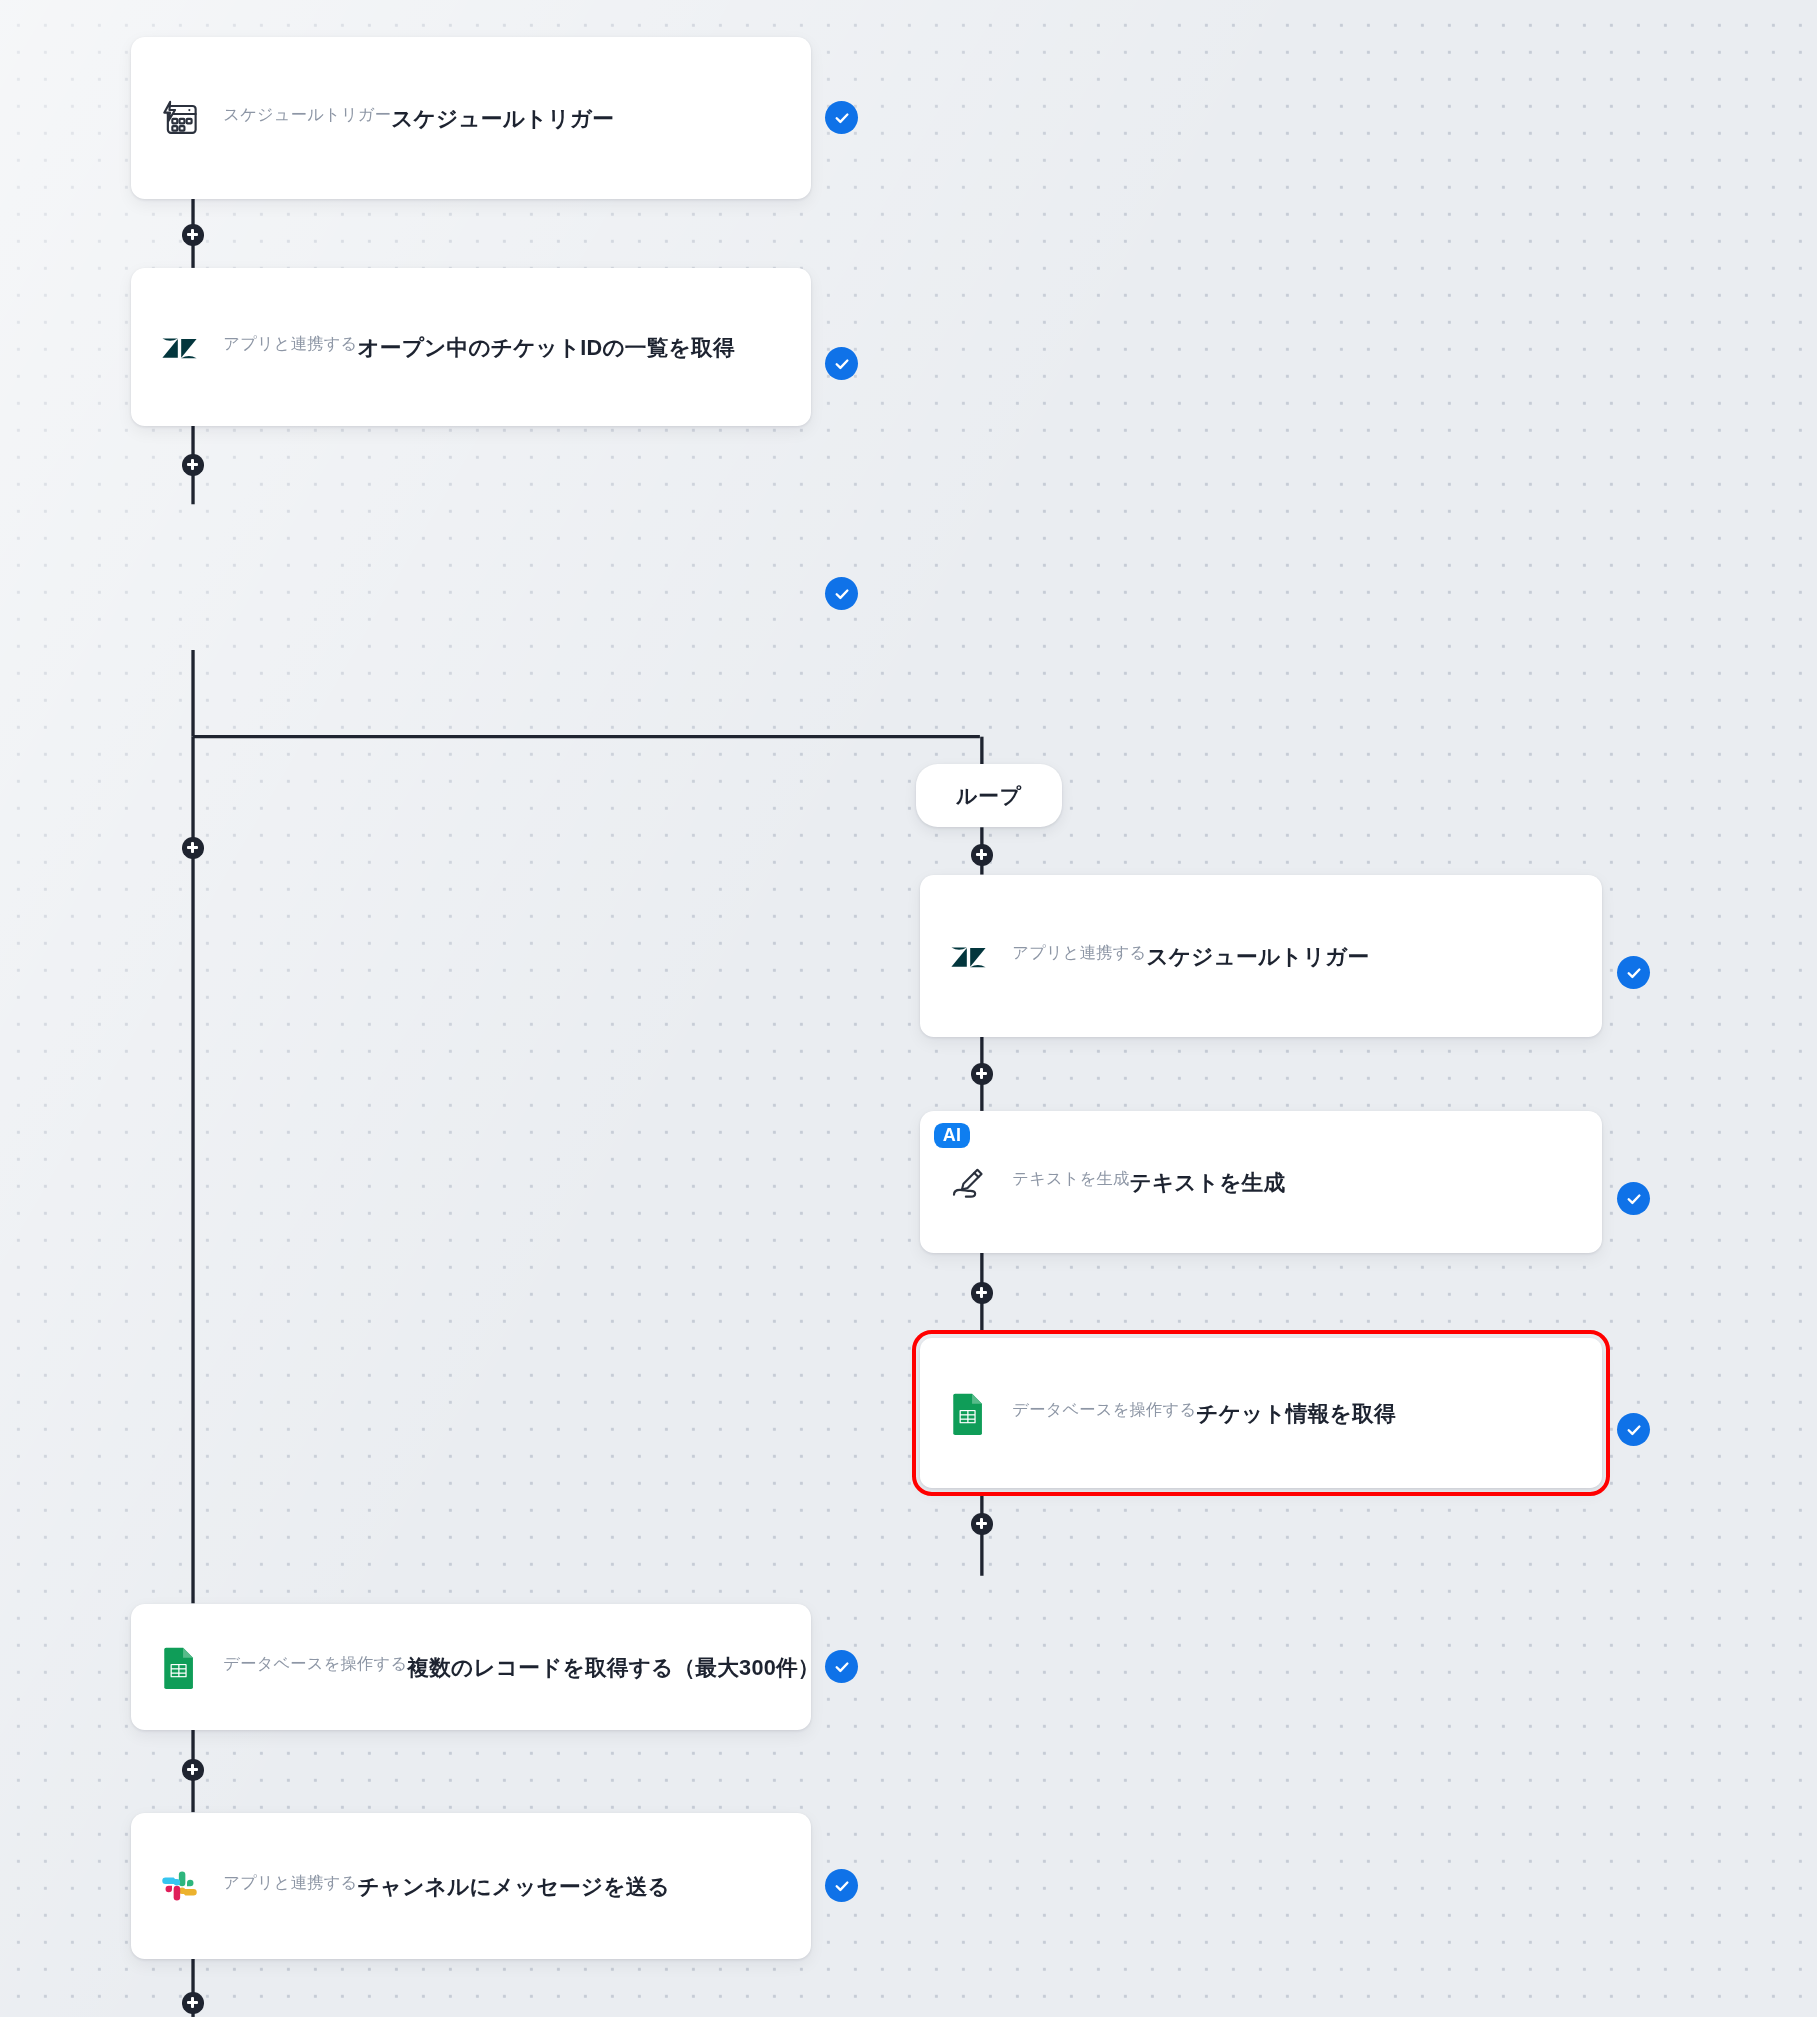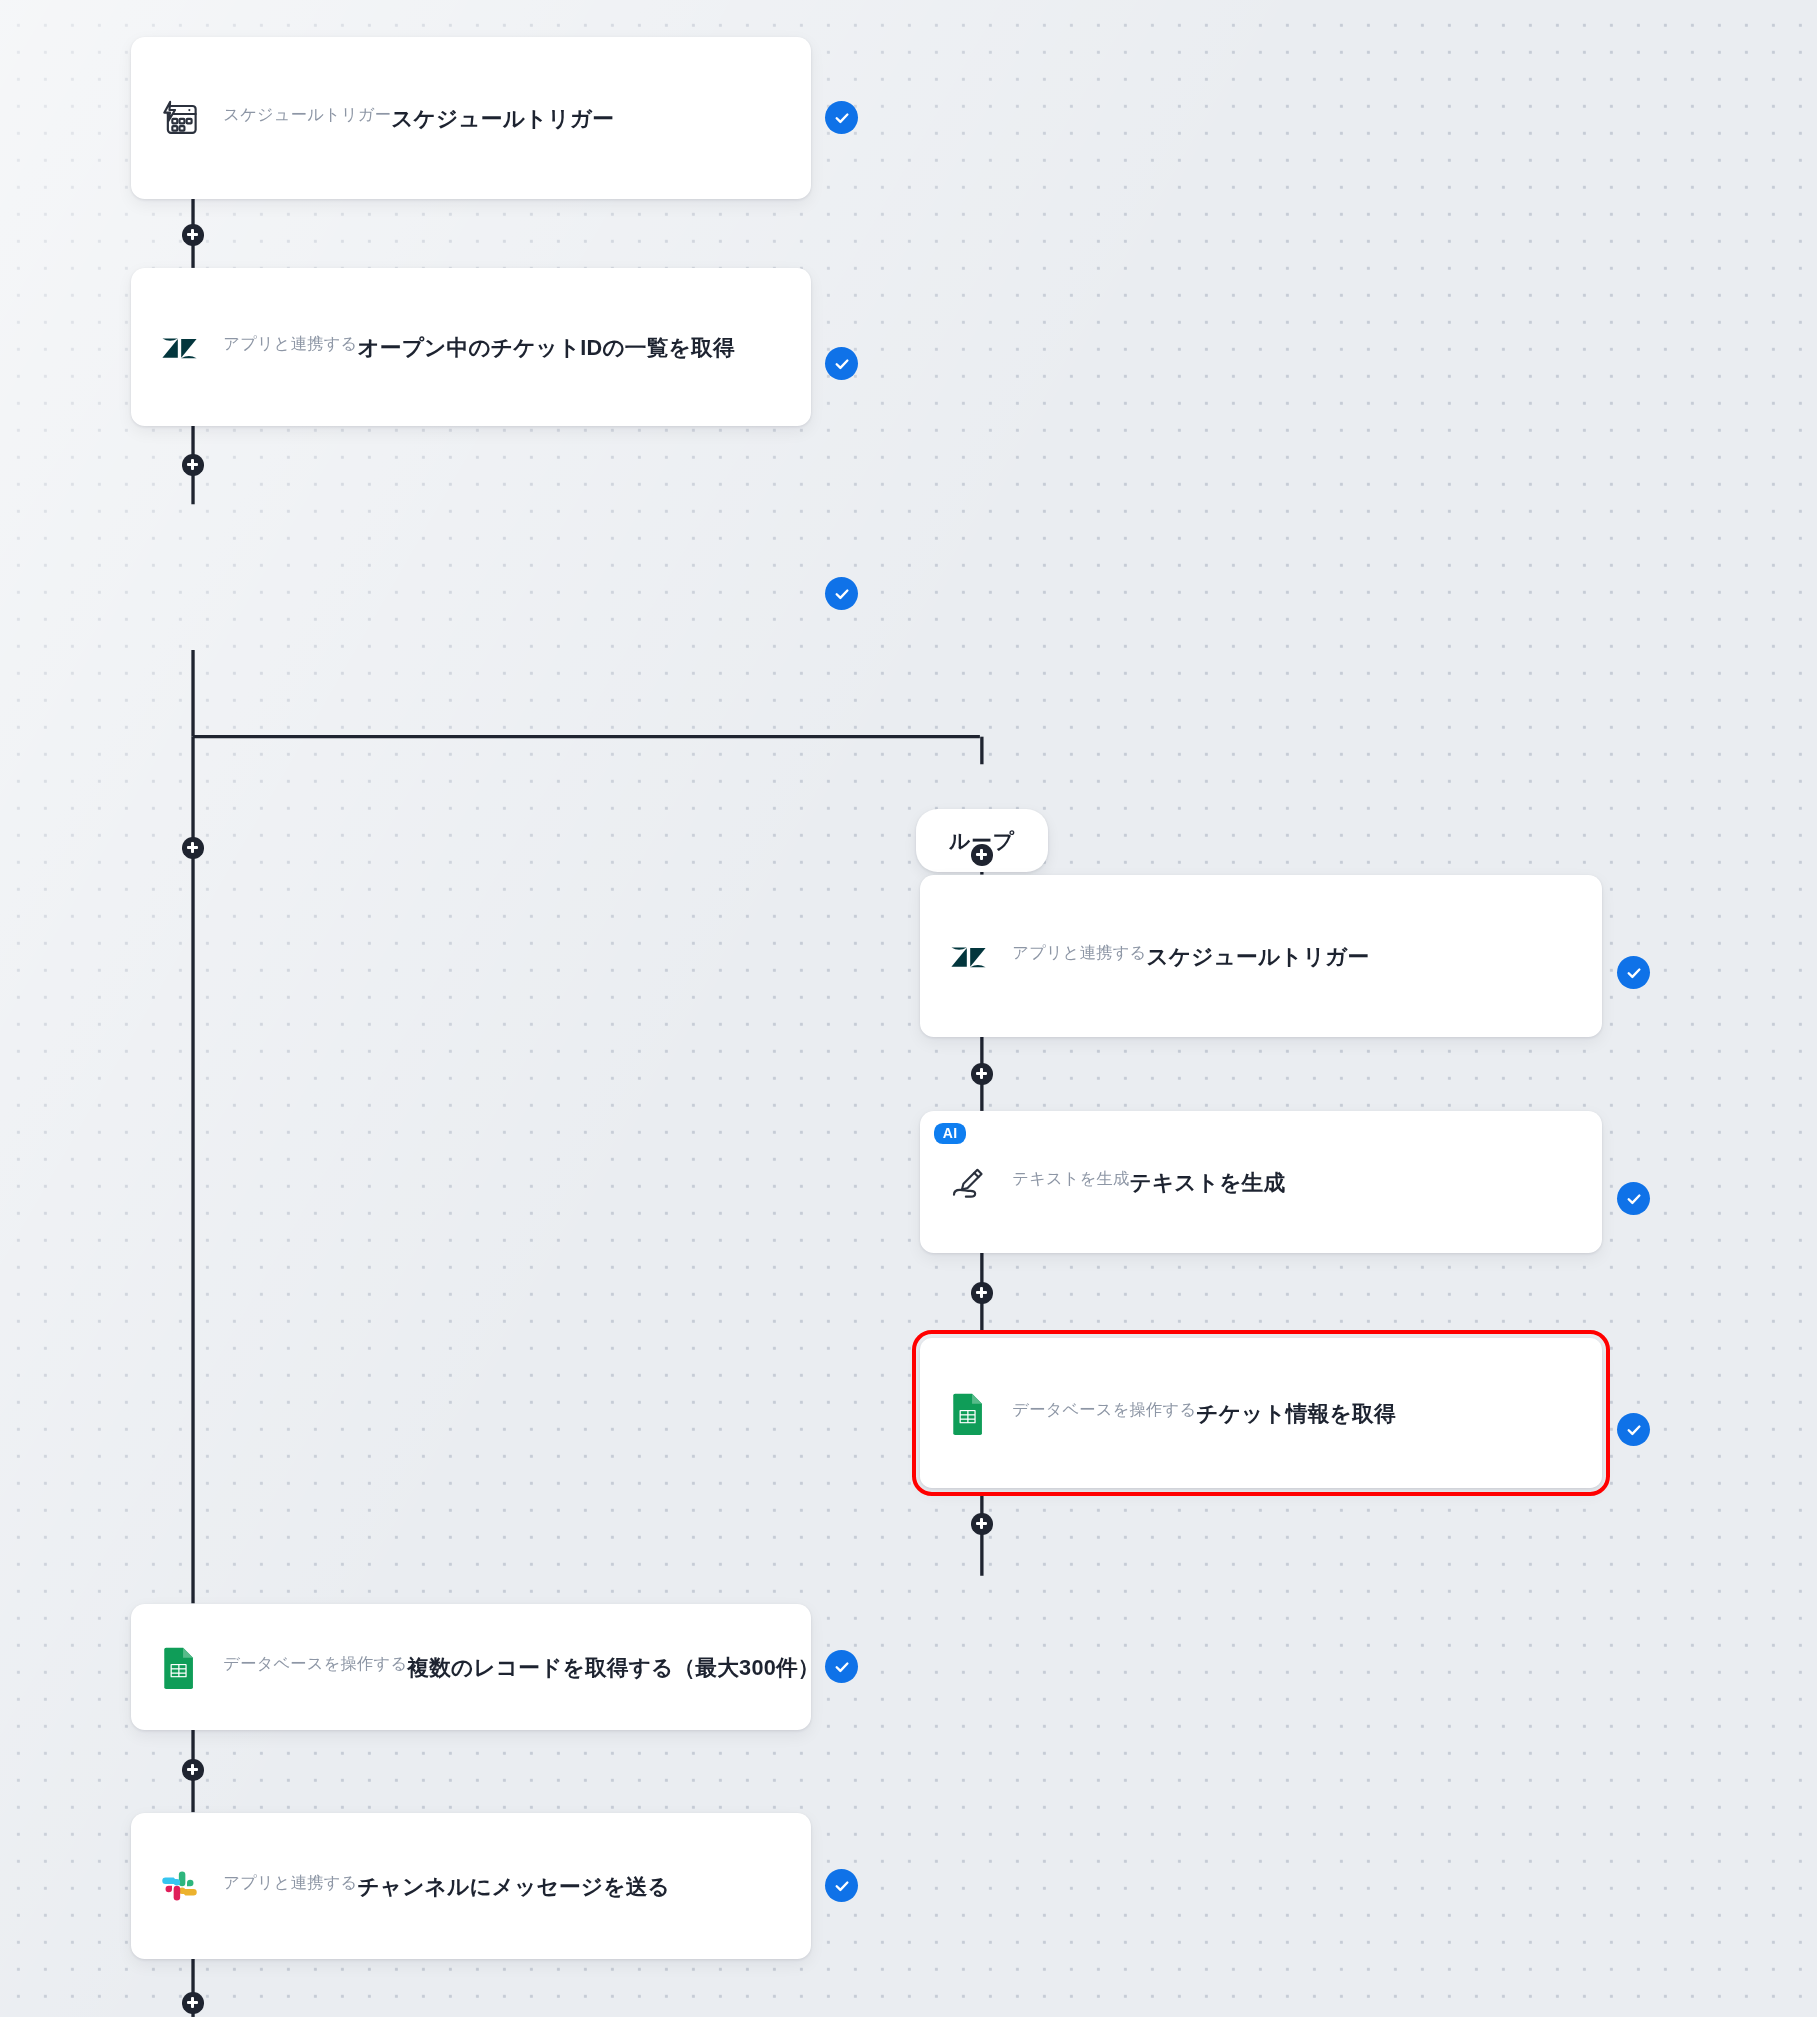--- a/index.html
+++ b/index.html
@@ -78,21 +78,21 @@
     white-space: nowrap;
   }
 
   
   .ai-badge {
     position: absolute;
     top: 11.8px;
     left: 13.8px;
     background: #0f7ef0;
     color: #fff;
-    font-size: 14px;
+    font-size: 18px;
     font-weight: 700;
     border-radius: 8.9px;
     padding: 3px 8.9px 3.9px;
     line-height: 1;
     letter-spacing: 0.4px;
   }
 
   
   .status-check {
     position: absolute;
@@ -228,21 +228,21 @@
   <div class="plus-node" style="left:182px; top:454px;"></div>
 
   <div class="status-check" style="left:825px; top:577px;">
     <svg width="17.7" height="17.7" viewBox="0 0 24 24" fill="none" stroke="#ffffff" stroke-width="3.2" stroke-linecap="round" stroke-linejoin="round">
       <path d="M5 12.5 L10 17.5 L19.5 7.5"></path>
     </svg>
   </div>
 
   <div class="plus-node" style="left:182px; top:837px;"></div>
 
-  <div class="loop-pill" style="left:916px; top:764px; width:132px; height:63px;margin-top:45px;">ループ</div>
+  <div class="loop-pill" style="left:916px; top:764px; width:146px; height:63px;">ループ</div>
 
   <div class="plus-node" style="left:971px; top:844px;"></div>
 
   <div class="node" style="left:920px; top:875px; width:682px; height:162px;">
     <span class="node-icon">
       <svg width="41" height="41" viewBox="0 0 48 48">
         <path d="M22 14 L22 36 L4 36 Z" fill="#03363d"></path>
         <path d="M22 14 L4 14 A18 18 0 0 0 22 14 Z" fill="#03363d" transform="translate(0,-0.5)"></path>
         <path d="M26 36 L26 14 L44 14 Z" fill="#03363d"></path>
         <path d="M26 36 L44 36 A18 18 0 0 0 26 36 Z" fill="#03363d" transform="translate(0,0.5)"></path>

